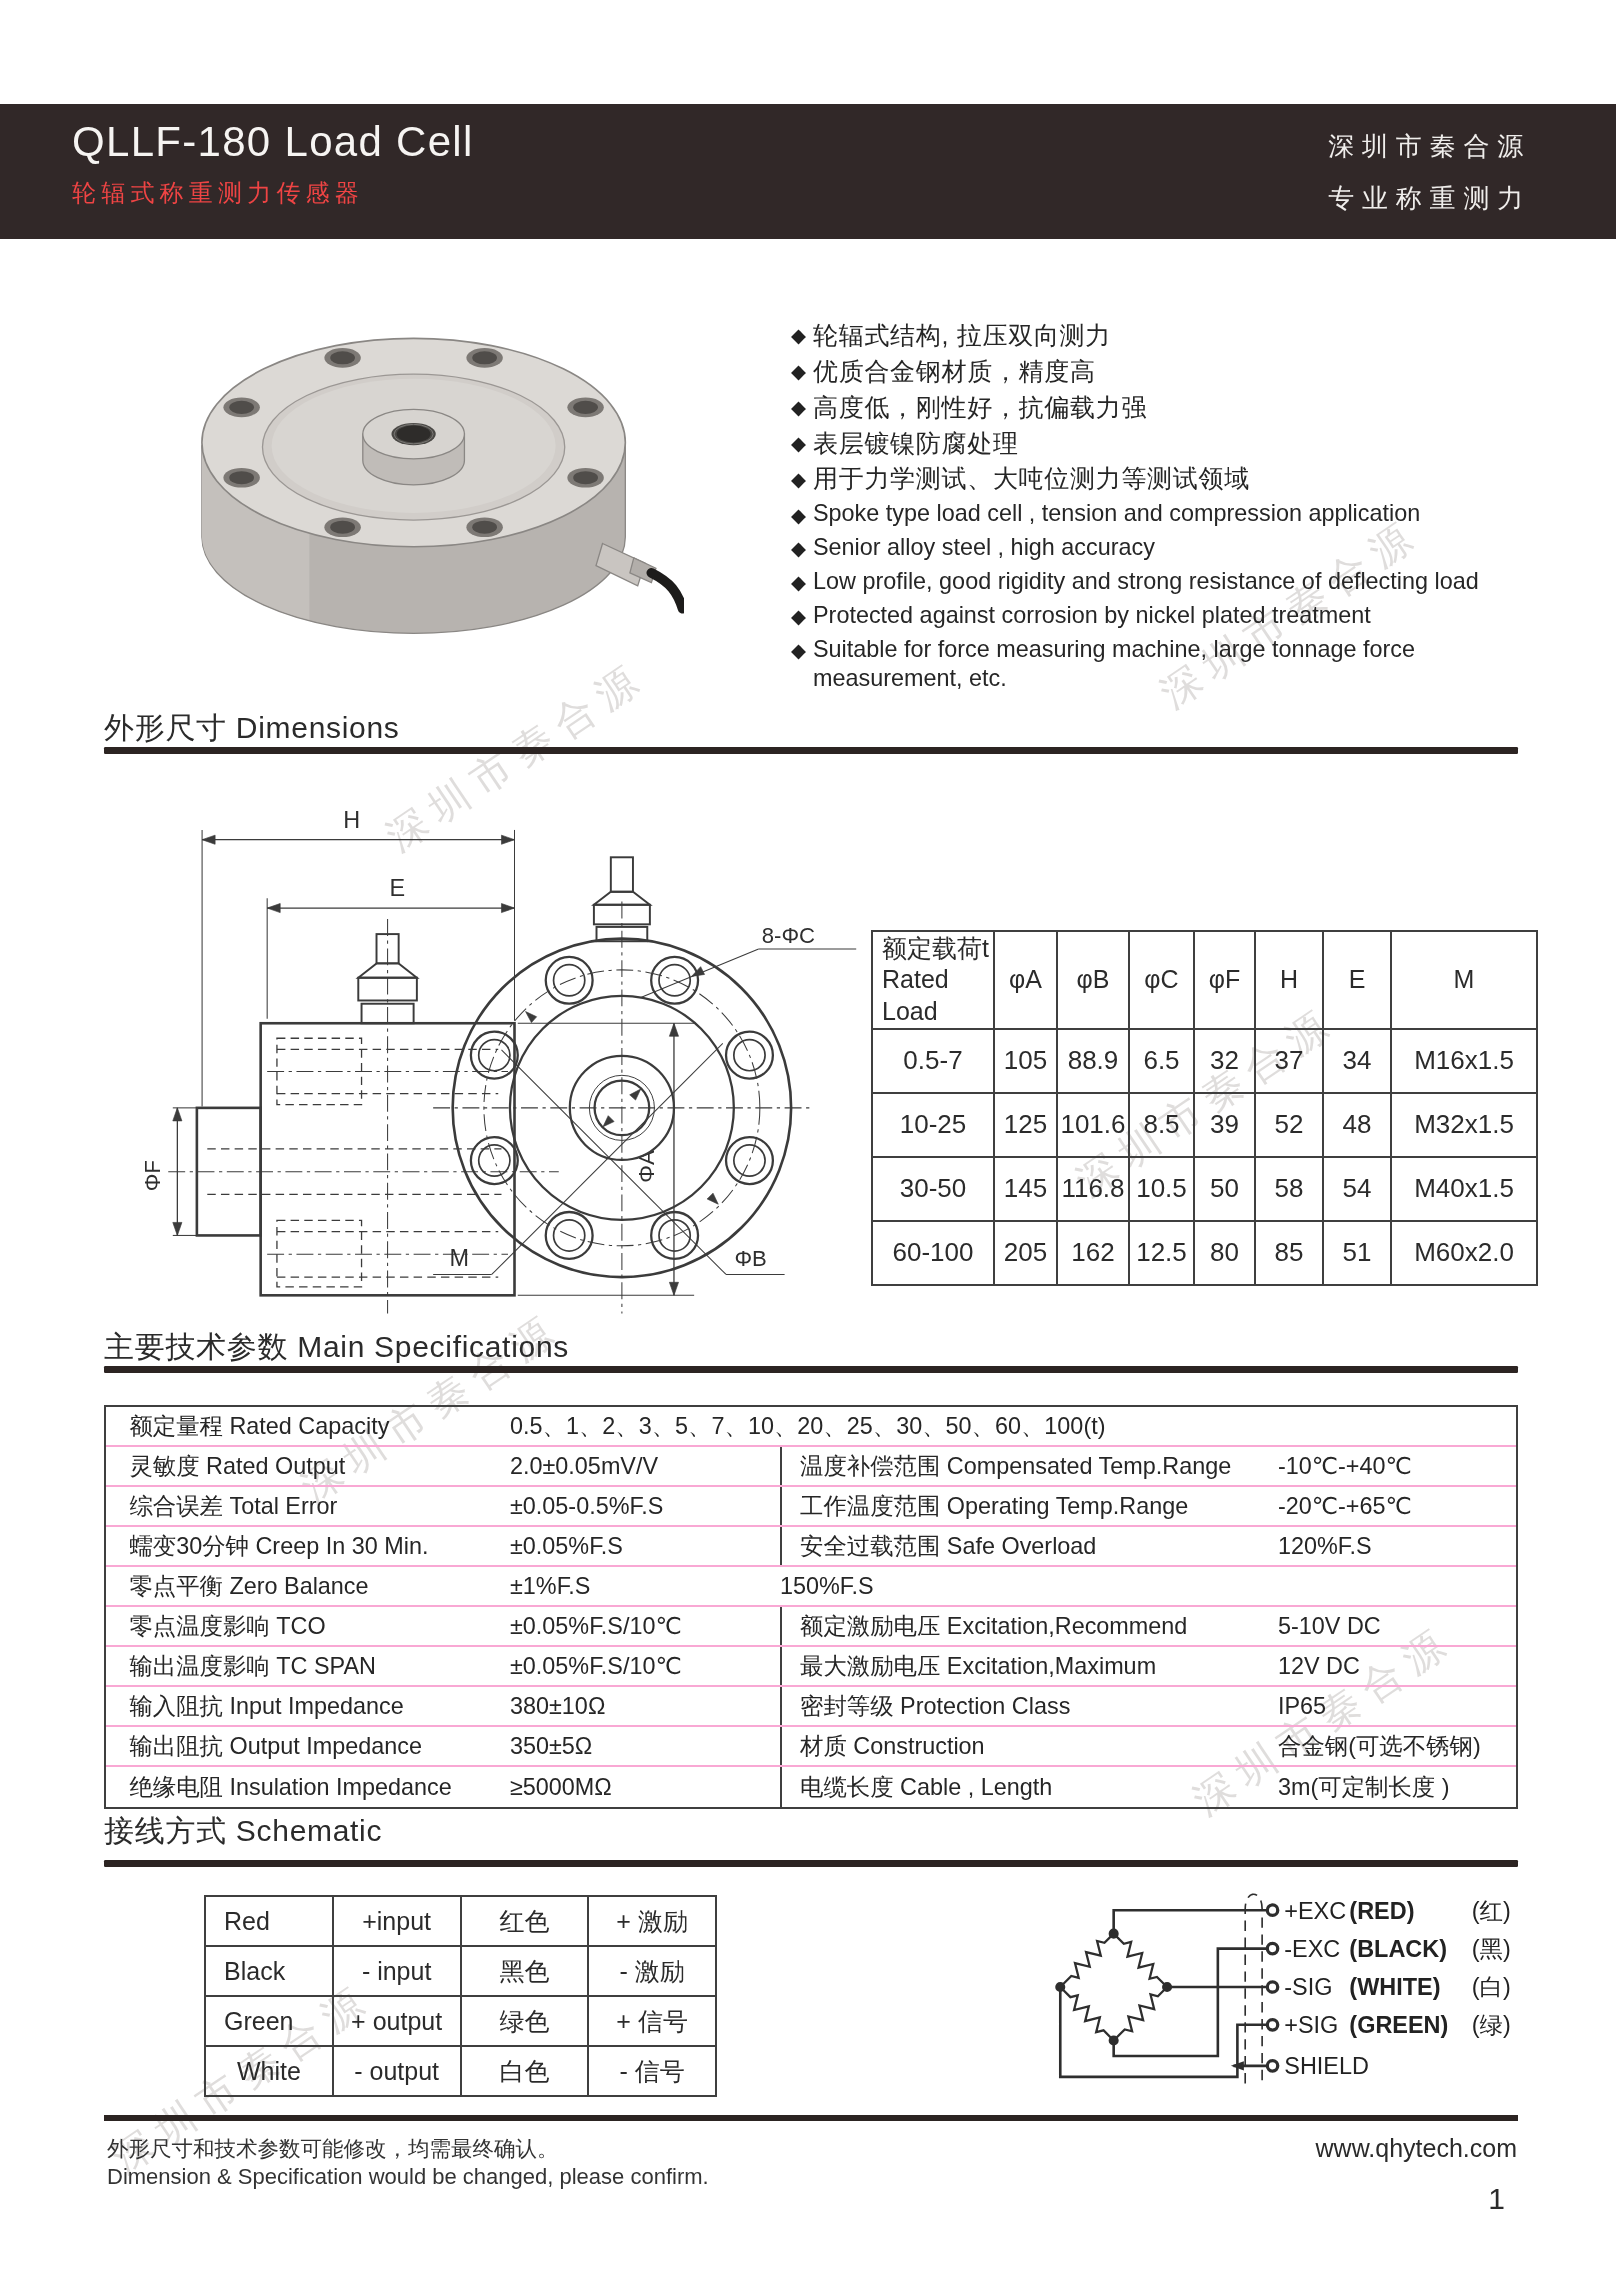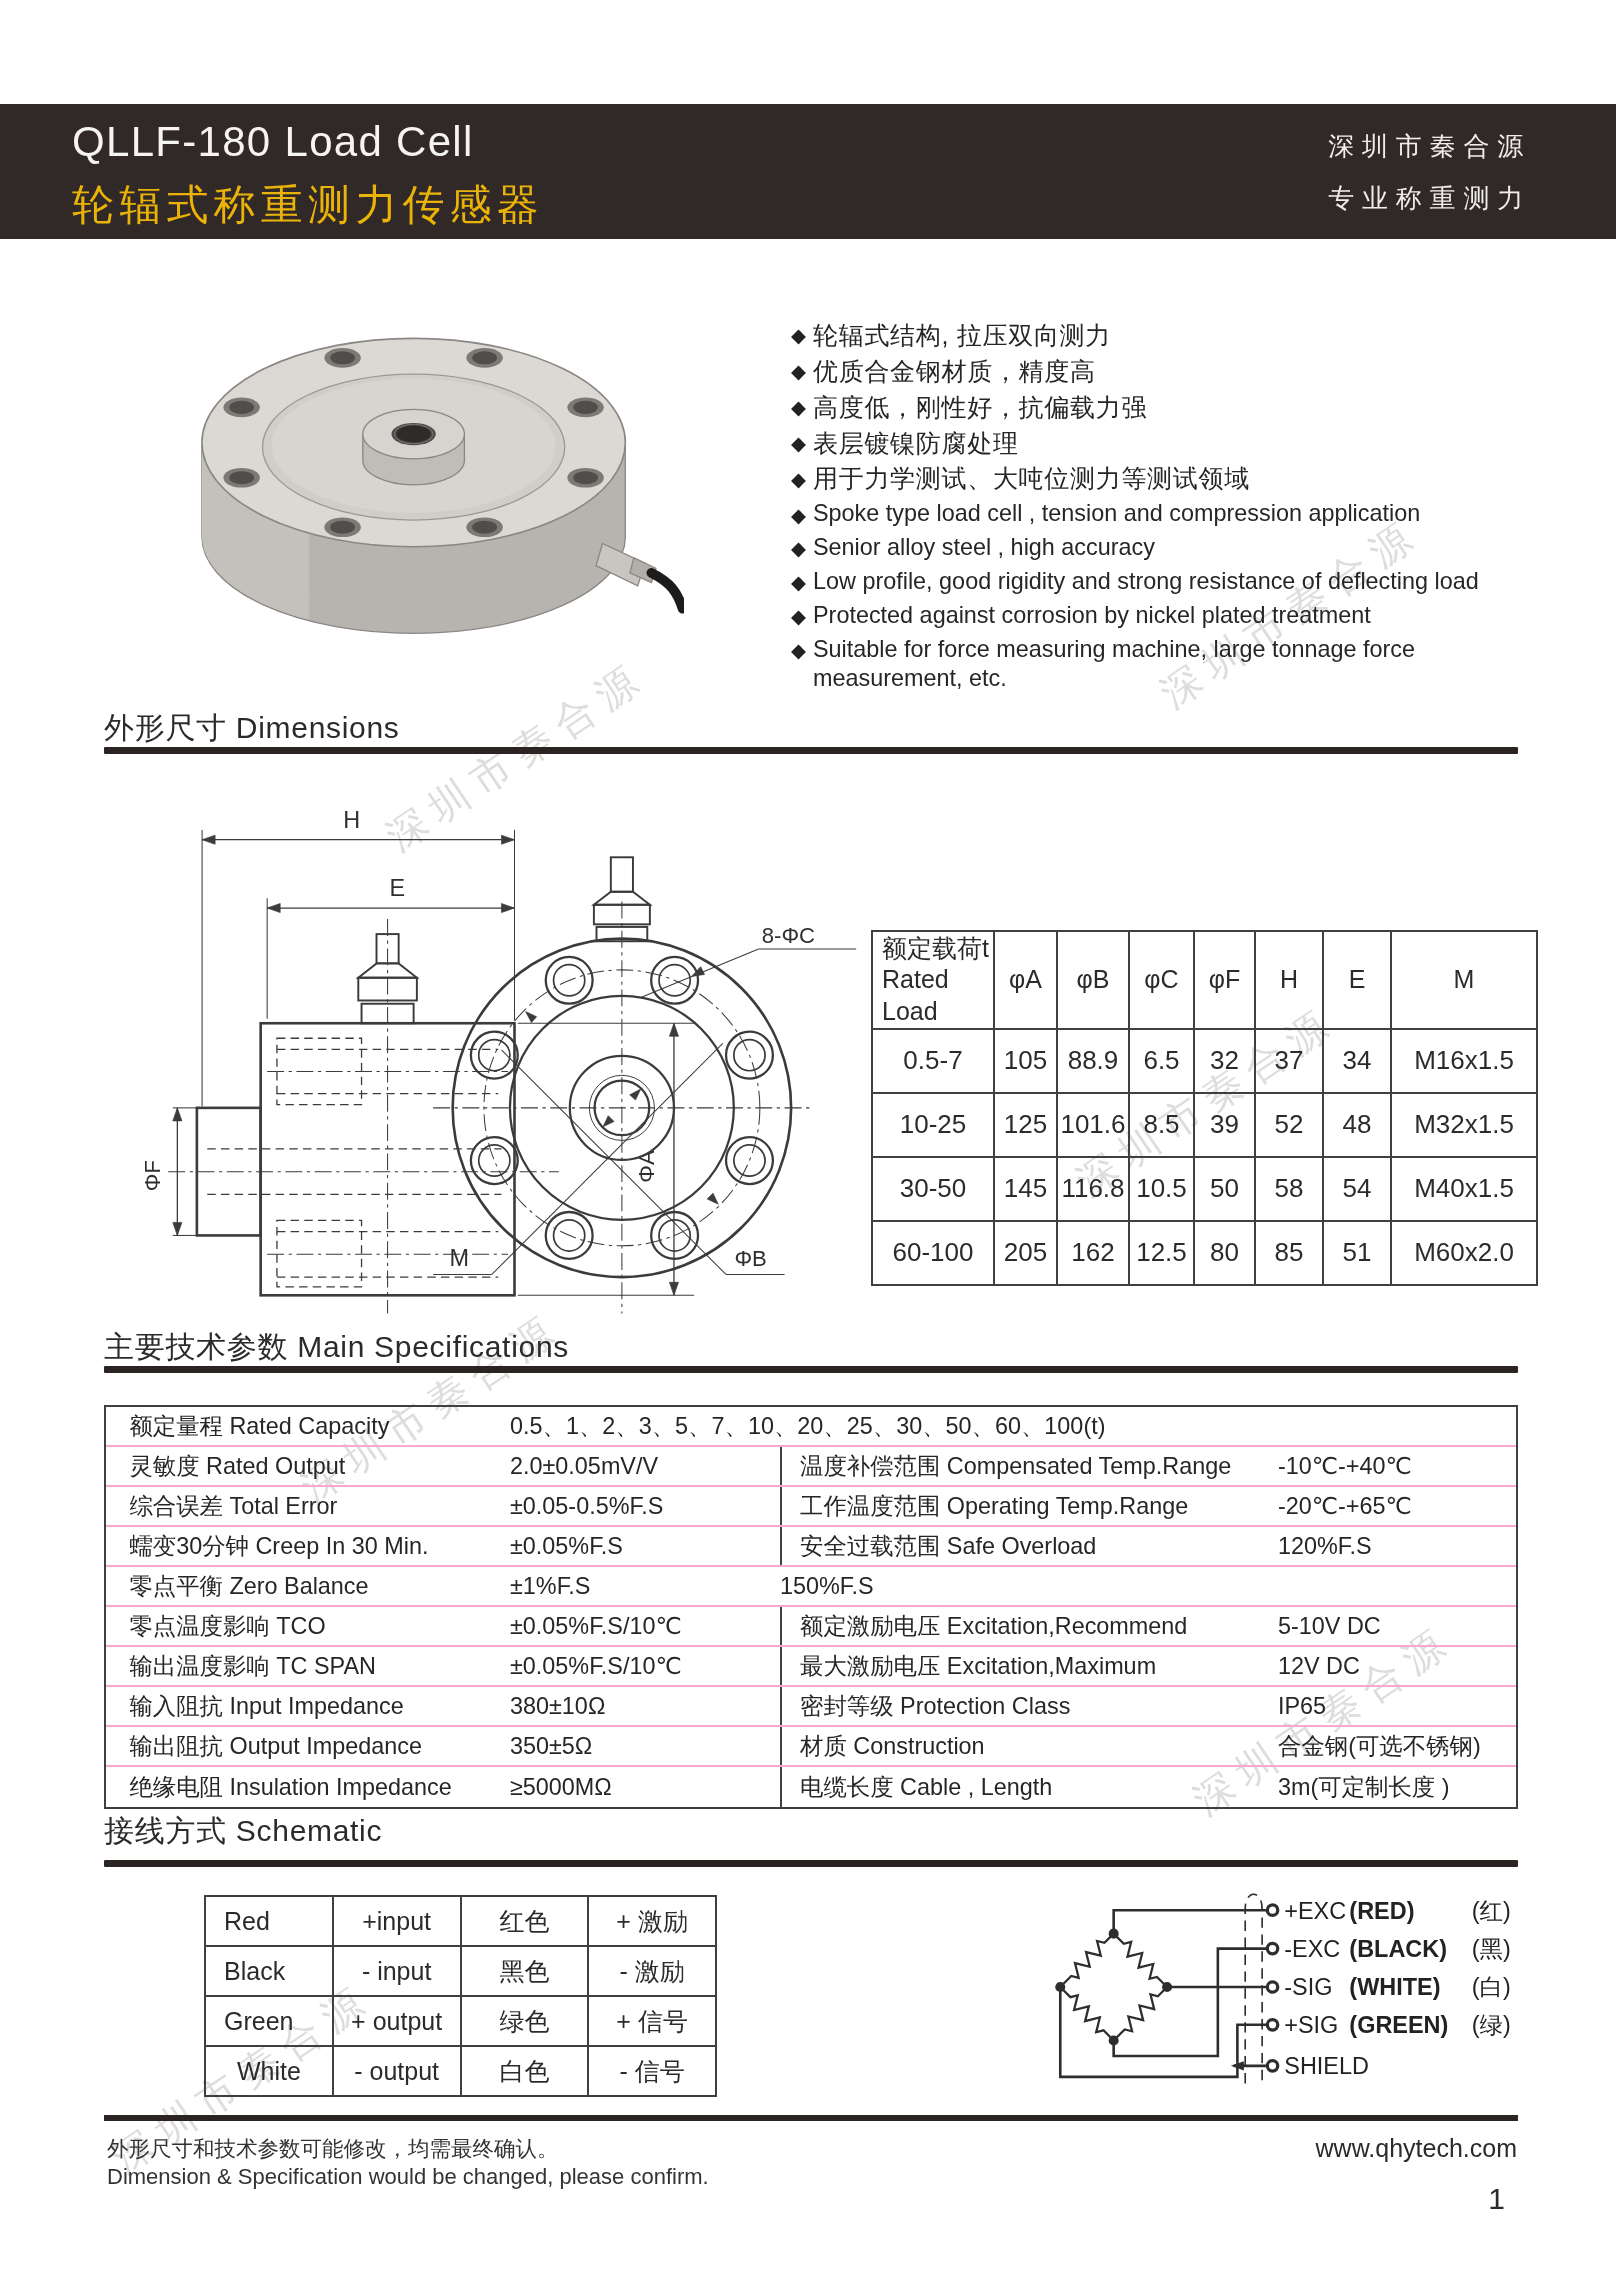--- a/index.html
+++ b/index.html
@@ -1,21 +1,21 @@
 <!DOCTYPE html>
 <html style="font-size:10.4px"><head>
 <meta charset="utf-8">
 <style>
   html,body{margin:0;padding:0;background:#9a9a9a;}
   .page{position:relative;width:1616px;height:2284px;background:#ffffff;overflow:hidden;
         font-family:"Liberation Sans","DejaVu Sans",sans-serif;color:#262626;}
   
   .header-bar{position:absolute;left:0;top:104px;width:1616px;height:135px;background:#312828;}
   .title-en{position:absolute;left:72px;top:14.3px;font-size:42px;letter-spacing:1.3px;color:#f6f4f2;font-weight:500;}
-  .title-zh{position:absolute;left:72px;top:73px;font-size:42px;letter-spacing:5.2px;color:#eab308;font-weight:500;}
+  .title-zh{position:absolute;left:72px;top:73px;font-size:24px;letter-spacing:5.2px;color:#ef4444;font-weight:500;}
   .company1{position:absolute;right:85px;top:25px;font-size:26px;letter-spacing:7.8px;color:#f0eeec;}
   .company2{position:absolute;right:85px;top:77px;font-size:26px;letter-spacing:7.8px;color:#f0eeec;}
   
   .features{position:absolute;left:791px;top:320px;width:765px;}
   .feature{display:flex;margin-bottom:4.6px;line-height:1.25;}
   .feature .bullet{flex:0 0 22px;font-size:19.5px;padding-top:3.3px;color:#222;}
   .feature.zh .txt{font-size:25px;letter-spacing:0.7px;}
   .feature.en .txt{font-size:23.4px;}
   
   .sec-title{position:absolute;left:104px;font-size:30px;font-weight:500;color:#2b2b2b;letter-spacing:0.7px;}

